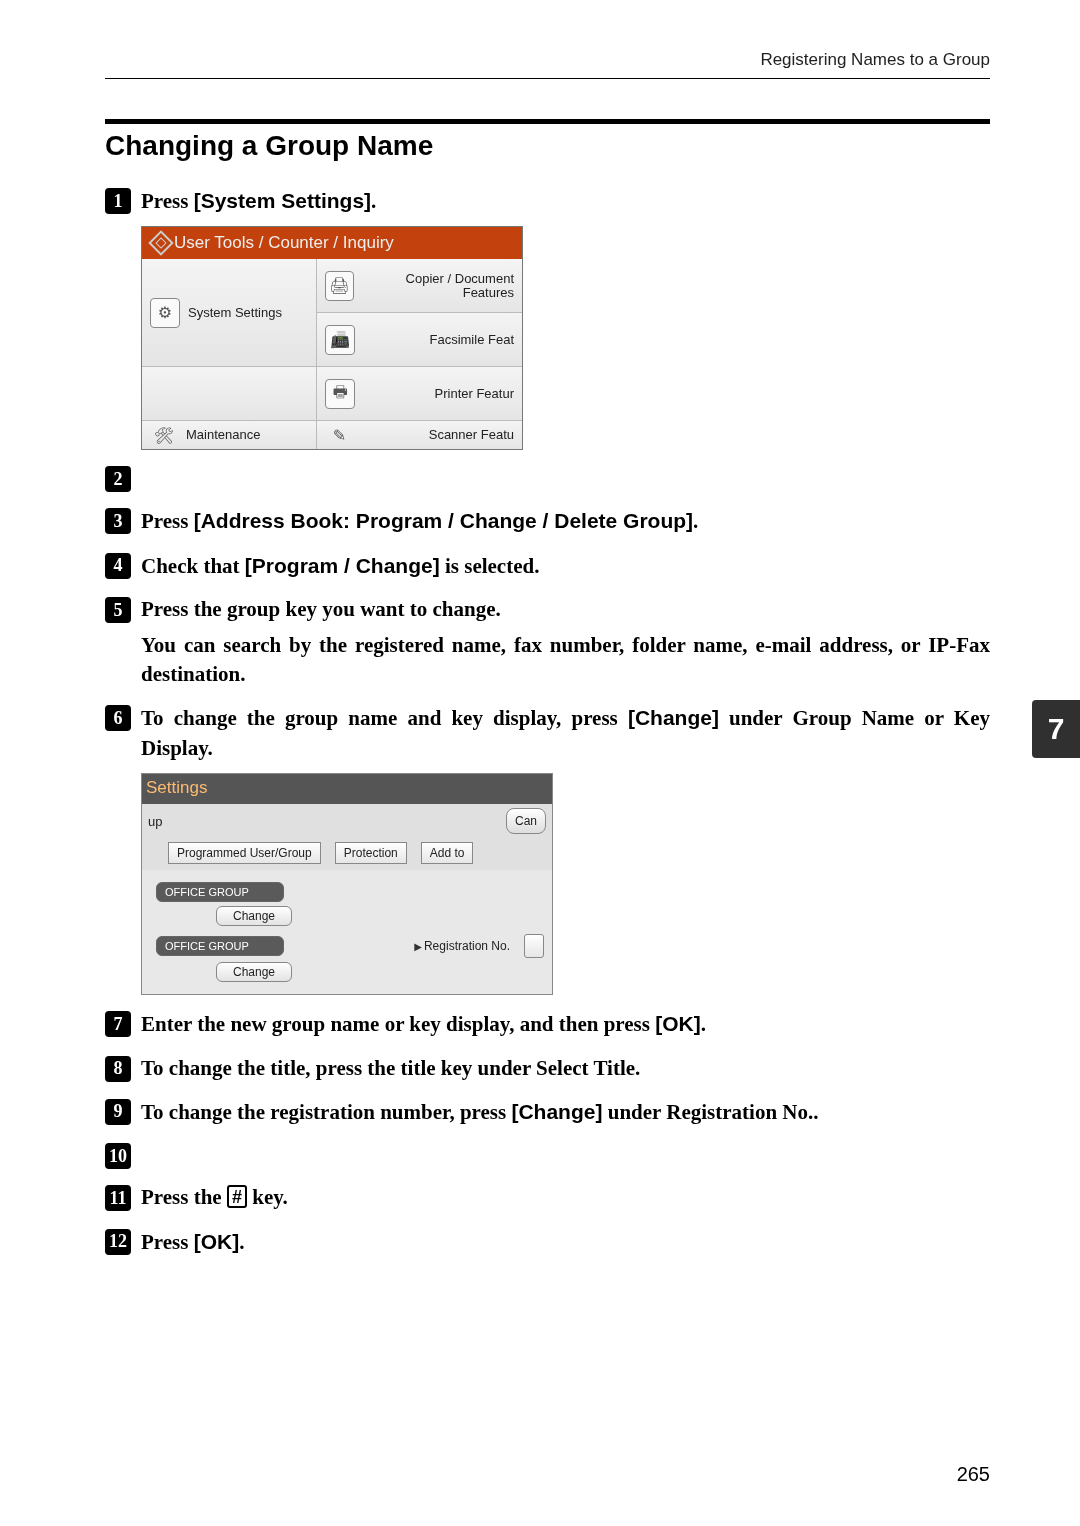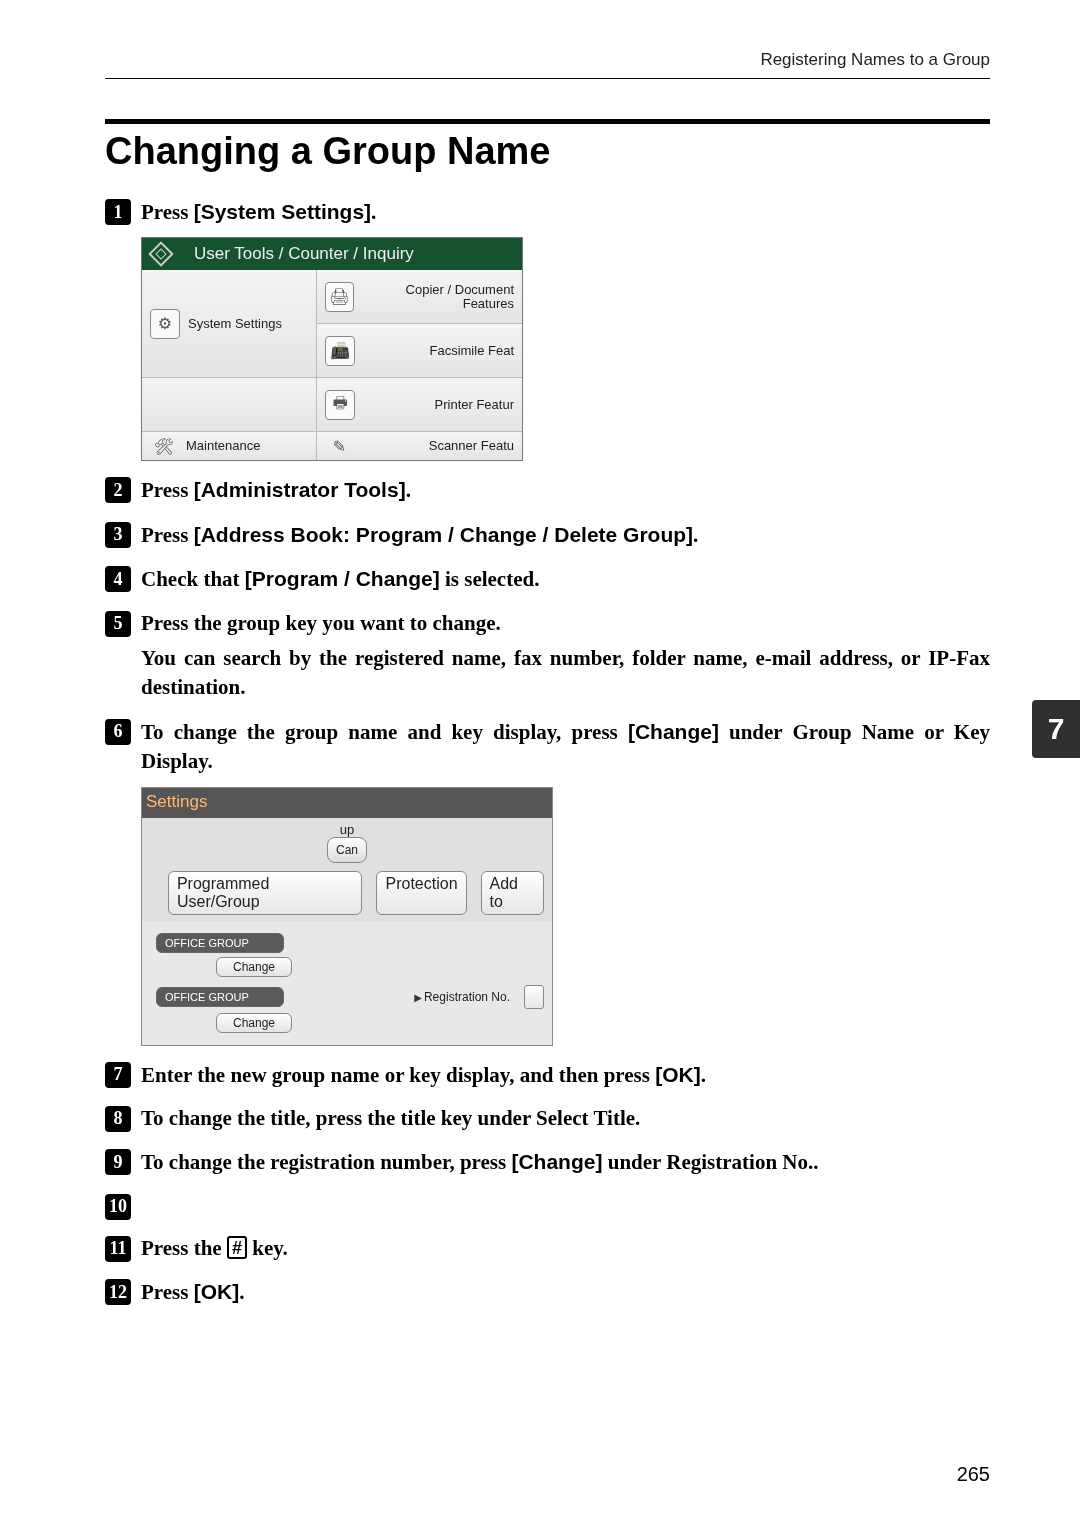--- a/index.html
+++ b/index.html
@@ -26,21 +26,21 @@
     border-bottom: 1px solid #000;
     margin-bottom: 40px;
   }
   .rule-thick {
     border-top: 5px solid #000;
     margin-bottom: 6px;
   }
   h1.section-title {
     font-family: Arial, Helvetica, sans-serif;
     font-weight: bold;
-    font-size: 38px;
+    font-size: 28px;
     margin: 6px 0 24px 0;
   }
   .step {
     margin: 14px 0 6px 0;
     display: flex;
     align-items: flex-start;
     gap: 10px;
   }
   .step-badge {
     display: inline-flex;
@@ -89,27 +89,27 @@
   }
 
   
   .shot1 {
     width: 380px;
     margin: 10px 0 10px 36px;
     border: 1px solid #777;
     font-family: Arial, Helvetica, sans-serif;
   }
   .shot1-header {
-    background: #14532d;
+    background: #c2410c;
     color: #eee;
     font-size: 17px;
     padding: 6px 10px;
     display: flex;
     align-items: center;
-    gap: 24px;
+    gap: 4px;
   }
   .diamond-icon {
     width: 18px; height: 18px;
     border: 2px solid #ccc;
     transform: rotate(45deg);
     display: inline-block;
     box-sizing: border-box;
     position: relative;
   }
   .diamond-icon::after{
@@ -168,21 +168,20 @@
     background:#555;
     color:#fdba74;
     font-size:17px;
     padding:4px 8px 6px 4px;
   }
   .shot2-toolbar {
     display:flex;
     align-items:center;
     padding:4px 6px;
     background:#e0e0e0;
-    flex-direction:column;
   }
   .shot2-toolbar .sp { flex:1; }
   .shot2-btn {
     display:inline-flex;
     align-items:center;
     justify-content:center;
     border:1px solid #888;
     border-radius:8px;
     background:linear-gradient(#fff,#ddd);
     padding:2px 8px;
@@ -192,24 +191,24 @@
     height:20px;
   }
   .shot2-tabs {
     display:flex;
     gap:14px;
     padding:4px 8px 6px 8px;
     background:#e0e0e0;
   }
   .shot2-tab {
     border:1px solid #888;
-    border-radius:6px;
+    border-radius:0;
     background:linear-gradient(#fff,#e6e6e6);
     padding:3px 8px;
-    font-size:16px;
+    font-size:12px;
   }
   .shot2-mid {
     padding:8px 8px 10px 14px;
     background:#e8e8e8;
   }
   .field-row {
     display:flex;
     align-items:center;
     gap:10px;
     margin:4px 0 2px 0;
@@ -317,23 +316,20 @@
         <div class="shot1-cell bot">
           <span class="ico-box noframe">✎</span>
           <span class="lbl">Scanner Featu</span>
         </div>
       </div>
     </div>
   </div>
 
   <div class="step">
     <span class="step-badge">2</span>
-    <span class="step-text">
-      <span>Press </span><span class="ui-label">[Administrator Tools]</span><span>.</span>
-    </span>
   </div>
 
   <div class="step">
     <span class="step-badge">3</span>
     <span class="step-text">
       <span>Press </span><span class="ui-label">[Address Book: Program / Change / Delete Group]</span><span>.</span>
     </span>
   </div>
 
   <div class="step">

